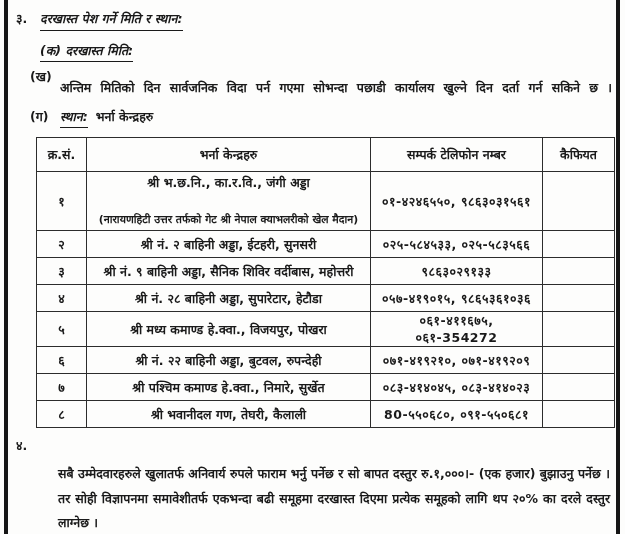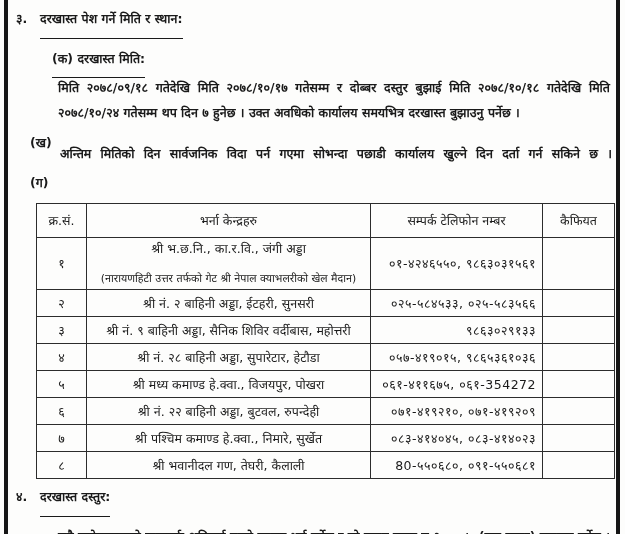--- a/index.html
+++ b/index.html
@@ -9,52 +9,52 @@
     font-family:"DejaVu Sans","Liberation Sans",sans-serif;
     font-size:12.5px; font-weight:bold;
   }
   .page-border { position:absolute; top:0; bottom:0; width:4px; background:#161616; }
   .page-border.left { left:4px; }
   .page-border.right { left:616px; }
   .content { position:absolute; left:16px; top:6px; width:596px; }
 
   .h-row { display:flex; align-items:flex-start; margin-top:4px; }
   .h-num { width:24px; flex:0 0 auto; }
-  .u { border-bottom:1.4px solid #1a1a1a; padding-bottom:11px; }
+  .u { border-bottom:1.4px solid #1a1a1a; padding-bottom:3px;font-style:italic; }
 
-  .sub-ka { margin:11px 0 0 36px; }
+  .sub-ka { margin:11px 0 0 24px; }
 
   .para-ka {
     margin:8px 0 0 42px; width:552px;
     text-align:justify; line-height:25px;
   }
 
   .item-row { display:flex; margin-top:9px; }
   .item-label { flex:0 0 30px; margin-left:14px; }
   .item-body { flex:1 1 auto; text-align:justify; text-align-last:justify; line-height:22px;margin-top:9px; }
   .item-ga-body { margin-left:8px; }
 
   table.centers {
     border-collapse:collapse; margin:12px 0 0 20px;
     width:578px; table-layout:fixed;
   }
   table.centers th, table.centers td {
     border:1.2px solid #2c2c2c; padding:0 6px;
-    font-weight:normal; vertical-align:middle;
+    font-weight:bold; vertical-align:middle;
   }
   col.c-sn { width:50px; }
   col.c-center { width:284px; }
   col.c-phone { width:172px; }
   col.c-remarks { width:72px; }
   table.centers th { height:33px; text-align:center; }
   table.centers td { height:26px; }
   td.sn { text-align:center; }
   td.center-name { text-align:center; line-height:21px; }
-  td.phone { text-align:right; letter-spacing:0.5px; }
-  .note { display:block; font-size:10.8px; margin-top:9px; white-space:nowrap; }
+  td.phone { text-align:center; letter-spacing:0.5px; }
+  .note { display:block; font-size:10.8px; margin-top:16px; white-space:nowrap; }
   tr.tall td { height:50px; }
 
   .h-row.sec4 { margin-top:9px; }
   .para-4 {
     margin:8px 0 0 42px; width:552px;
     text-align:justify; line-height:24.5px;
   }
 </style>
 </head>
 <body>
@@ -66,29 +66,31 @@
 
   <div class="h-row">
     <span class="h-num">३.</span>
     <span class="u">दरखास्त पेश गर्ने मिति र स्थान:</span>
   </div>
 
   <div class="sub-ka">
     <span class="u">(क) दरखास्त मिति:</span>
   </div>
 
-  <div class="para-ka">मिति २०७८/०९/१८ गतेदेखि मिति २०७८/१०/१७ गतेसम्म र दोब्बर दस्तुर बुझाई मिति २०७८/१०/१८ गतेदेखि मिति २०७८/१०/२४ गतेसम्म थप दिन ७ हुनेछ । उक्त अवधिको कार्यालय समयभित्र दरखास्त बुझाउनु पर्नेछ ।</div>
 
   <div class="item-row">
     <span class="item-label">(ख)</span>
     <span class="item-body">अन्तिम मितिको दिन सार्वजनिक विदा पर्न गएमा सोभन्दा पछाडी कार्यालय खुल्ने दिन दर्ता गर्न सकिने छ ।</span>
   </div>
 
   <div class="item-row">
     <span class="item-label">(ग)</span>
+    <span>
+      <span class="u">स्थान:</span><span class="item-ga-body">भर्ना केन्द्रहरु</span>
+    </span>
   </div>
 
   <table class="centers">
     <colgroup>
       <col class="c-sn">
         <col class="c-center">
         <col class="c-phone">
         <col class="c-remarks">
     </colgroup>
     <thead>
@@ -177,18 +179,17 @@
         
       </td>
       <td class="phone">80-५५०६८०, ०९१-५५०६८१</td>
       <td class="remarks"></td>
     </tr>
   </tbody>
   </table>
 
   <div class="h-row sec4">
     <span class="h-num">४.</span>
-    <span class="u">दरखास्त दस्तुर:</span>
   </div>
 
   <div class="para-4">सबै उम्मेदवारहरुले खुलातर्फ अनिवार्य रुपले फाराम भर्नु पर्नेछ र सो बापत दस्तुर रु.१,०००।- (एक हजार) बुझाउनु पर्नेछ । तर सोही विज्ञापनमा समावेशीतर्फ एकभन्दा बढी समूहमा दरखास्त दिएमा प्रत्येक समूहको लागि थप २०% का दरले दस्तुर लाग्नेछ ।</div>
 
 </div>
 
 </body></html>

